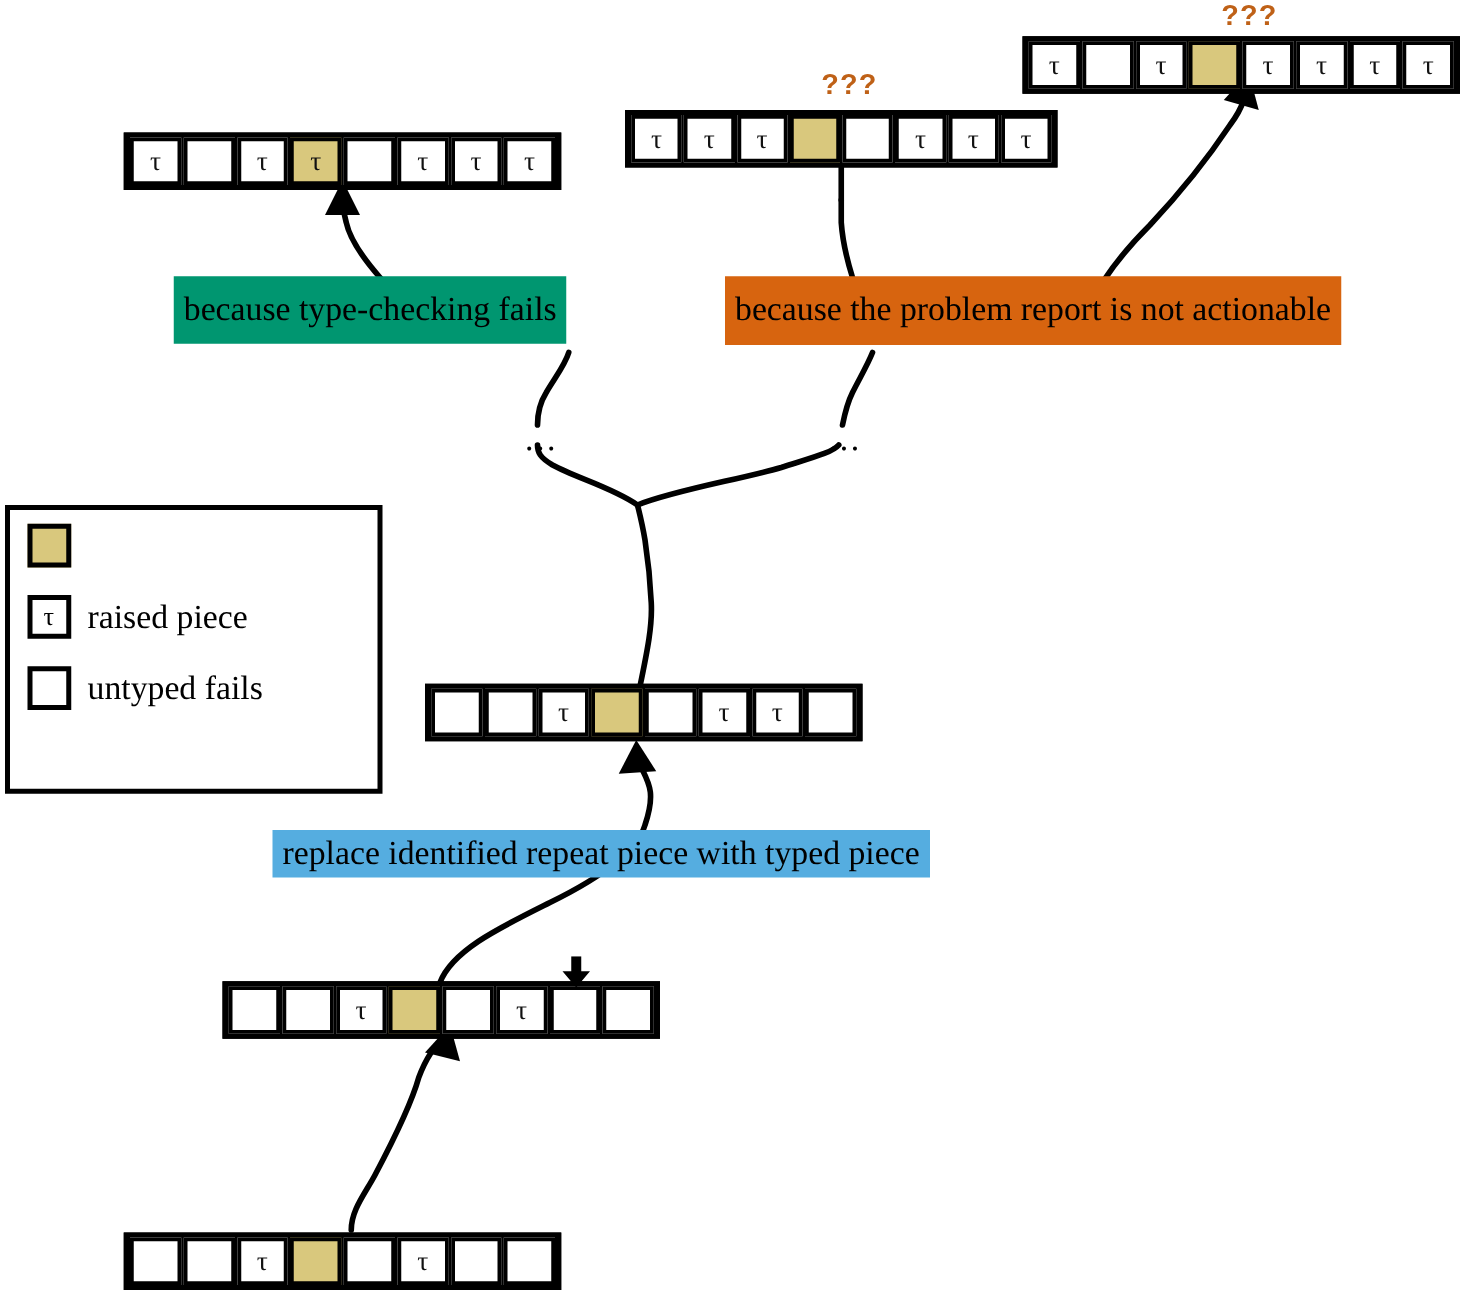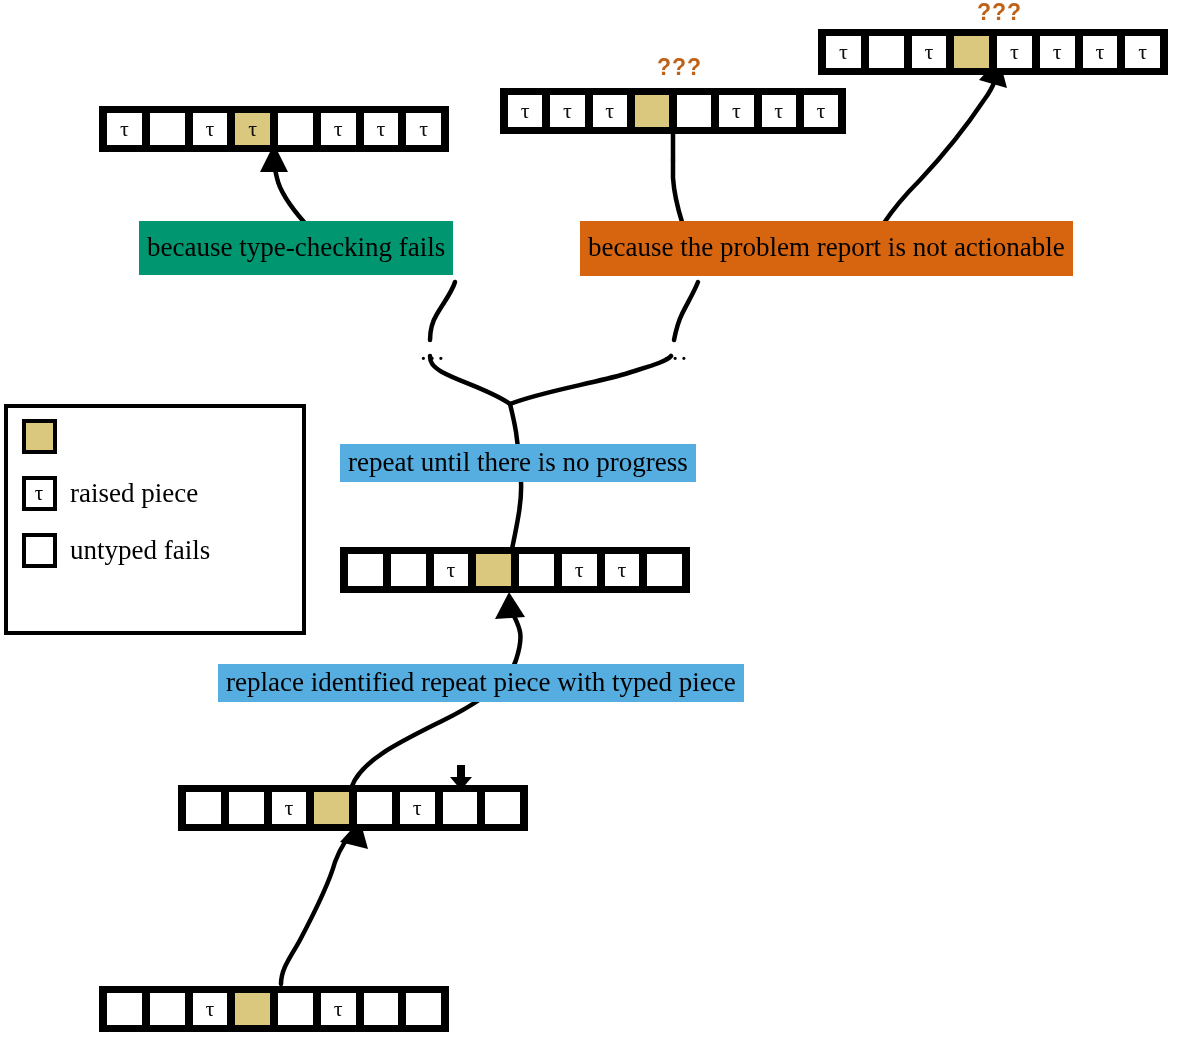--- a/index.html
+++ b/index.html
@@ -161,21 +161,20 @@
       <div class="cell" style="flex: 1 1 0px;"></div>
     </div>
 
   <div class="dots" style="left:420px;top:336px;">...</div>
   <div class="dots" style="left:663px;top:336px;">...</div>
 
   <div class="label green" style="left:139px;top:221px;height:54px;">because type-checking fails</div>
 
   <div class="label orange" style="left:580px;top:221px;height:55px;">because the problem report is not actionable</div>
 
-  <div class="label blue" style="left:340px;top:444px;height:38px;">repeat until there is no progress</div>
 
   <div class="label blue" style="left:218px;top:664px;height:38px;">replace identified repeat piece with typed piece</div>
 
 
   <div id="legend">
 
     <div class="legend-row">
       <div class="legend-key">
         <div class="legend-box tan"></div>
       </div>

